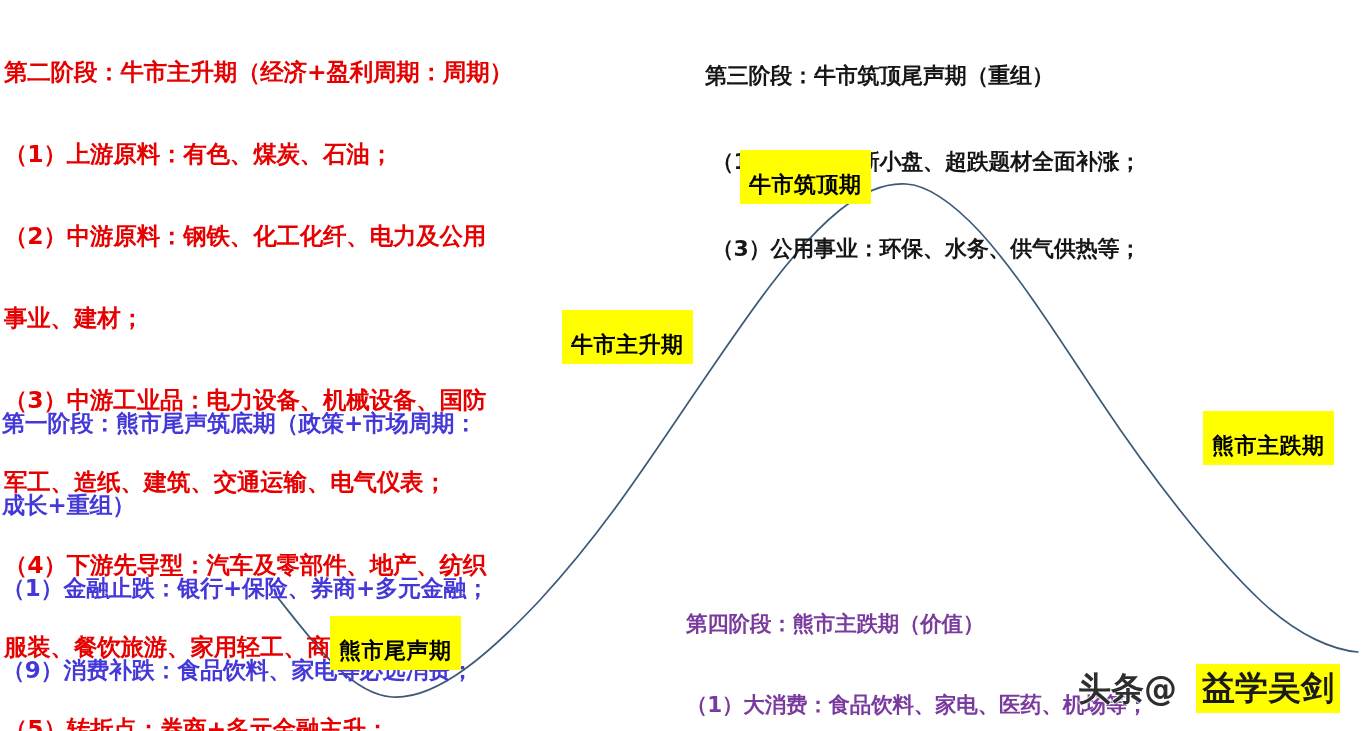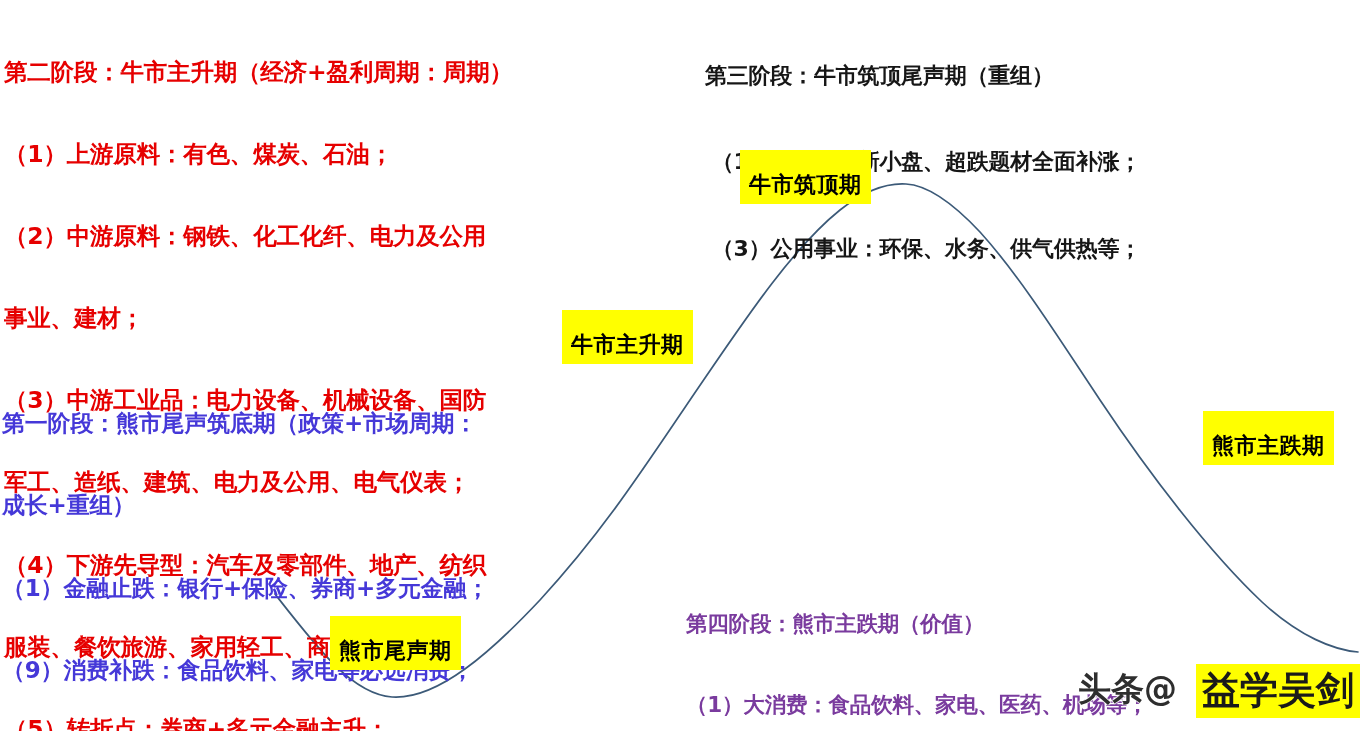--- a/index.html
+++ b/index.html
@@ -86,21 +86,21 @@
   #label-peak      { left: 740px; top: 150px; }
   #label-mainrise  { left: 562px; top: 310px; }
   #label-beardrop  { left: 1203px; top: 367px; margin-top: 44px; }
   #label-bearend   { left: 330px; top: 616px; }
   #wm-handle {
     position: absolute;
     left: 1196px;
     top: 664px;
     background: #ffff00;
     color: #1a1a1a;
-    font-size: 38px;
+    font-size: 33px;
     font-weight: bold;
     line-height: 1;
     padding: 7px 6px 9px 6px;
     white-space: nowrap;
   }
   #wm-front {
     position: absolute;
     left: 1078px;
     top: 672px;
     font-size: 33px;
@@ -128,21 +128,21 @@
              C 1150 475, 1210 553, 1262 602
              C 1300 637, 1334 650, 1358 652" fill="none" stroke="#3c5a78" stroke-width="1.7" stroke-linecap="round"></path>
   </svg>
 
   <div class="txtblock" id="block-stage2">
     <span class="ln">第二阶段：牛市主升期（经济+盈利周期：周期）</span>
     <span class="ln">（1）上游原料：有色、煤炭、石油；</span>
     <span class="ln">（2）中游原料：钢铁、化工化纤、电力及公用</span>
     <span class="ln">事业、建材；</span>
     <span class="ln">（3）中游工业品：电力设备、机械设备、国防</span>
-    <span class="ln">军工、造纸、建筑、电力及公用、电气仪表；</span>
+    <span class="ln">军工、造纸、建筑、交通运输、电气仪表；</span>
     <span class="ln">（4）下游先导型：汽车及零部件、地产、纺织</span>
     <span class="ln">服装、餐饮旅游、家用轻工、商业连锁等；</span>
     <span class="ln">（5）转折点：券商+多元金融主升；</span>
   </div>
 
   <div class="txtblock" id="block-stage3">
     <span class="ln">  第三阶段：牛市筑顶尾声期（重组）</span>
     <span class="ln">　（1）重组：次新小盘、超跌题材全面补涨；</span>
     <span class="ln">　（3）公用事业：环保、水务、供气供热等；</span>
   </div>

